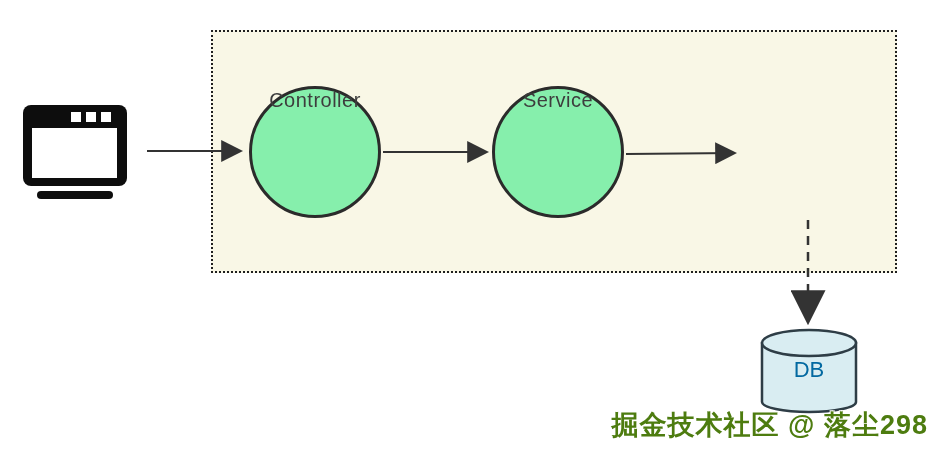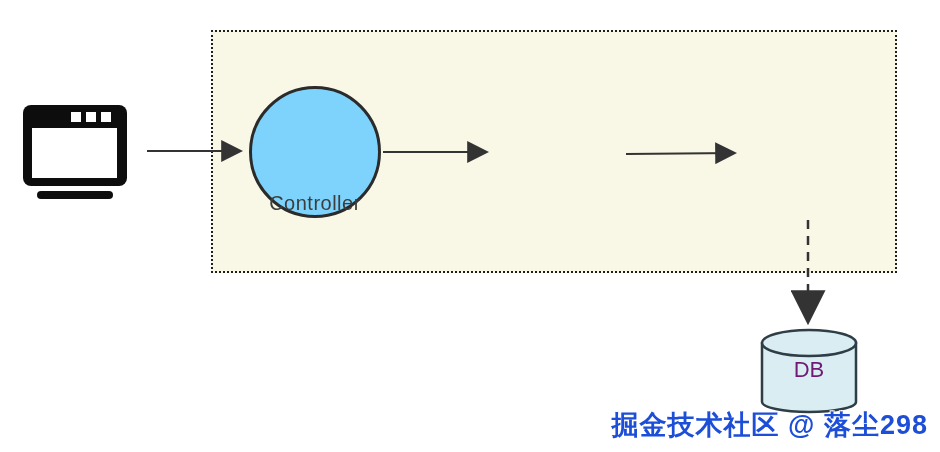--- a/index.html
+++ b/index.html
@@ -28,24 +28,24 @@
     width: 940px; height: 452px;
     z-index: 2;
     pointer-events: none;
   }
   .node {
     position: absolute;
     width: 132px;
     height: 132px;
     box-sizing: border-box;
     border-radius: 50%;
-    background: #7dd3fc;
+    background: #86efac;
     border: 3px solid #2b2b2b;
     display: flex;
-    align-items: flex-end;
+    align-items: flex-start;
     justify-content: center;
     z-index: 3;
   }
   .node-label {
     font-size: 20px;
     color: #3d3d3d;
     letter-spacing: 0.5px;
   }
   .node-controller { left: 249px; top: 86px; }
   .node-service    { left: 492px; top: 86px; }
@@ -62,31 +62,31 @@
     top: 327px;
     z-index: 2;
   }
   .db-label {
     position: absolute;
     left: 758px;
     top: 357px;
     width: 102px;
     text-align: center;
     font-size: 22px;
-    color: #701a75;
+    color: #0369a1;
     z-index: 3;
   }
   .watermark {
     position: absolute;
     right: 12px;
     top: 407px;
     font-size: 27px;
     font-weight: 700;
     letter-spacing: 1px;
-    color: #1d4ed8;
+    color: #4d7c0f;
     text-shadow:
       -1px -1px 0 #ffffff,
        1px -1px 0 #ffffff,
       -1px  1px 0 #ffffff,
        1px  1px 0 #ffffff,
        0    2px 2px rgba(255,255,255,0.8);
     z-index: 5;
     white-space: nowrap;
   }
 </style>
@@ -117,20 +117,23 @@
     </defs>
     <line x1="147" y1="151" x2="241" y2="151" stroke="#333333" stroke-width="2" marker-end="url(#ah)"></line>
     <line x1="383" y1="152" x2="487" y2="152" stroke="#333333" stroke-width="2" marker-end="url(#ah)"></line>
     <line x1="626" y1="154" x2="735" y2="153" stroke="#333333" stroke-width="2" marker-end="url(#ah)"></line>
     <line x1="808" y1="220" x2="808" y2="320" stroke="#333333" stroke-width="2.5" stroke-dasharray="9,7" marker-end="url(#ah-big)"></line>
   </svg>
 
   <div class="node node-controller">
     <span class="node-label">Controller</span>
   </div>
+  <div class="node node-service">
+    <span class="node-label">Service</span>
+  </div>
 
   <svg class="db-cylinder" width="102" height="94" viewBox="0 0 102 94">
     <path d="M4,16 L4,75 A47,10 0 0 0 98,75 L98,16 Z" fill="#d9edf2" stroke="#2e3d46" stroke-width="2.5"></path>
     <ellipse cx="51" cy="16" rx="47" ry="13" fill="#d9edf2" stroke="#2e3d46" stroke-width="2.5"></ellipse>
   </svg>
   <div class="db-label">DB</div>
 
   <div class="watermark">掘金技术社区 @ 落尘298</div>
 
 </div>

